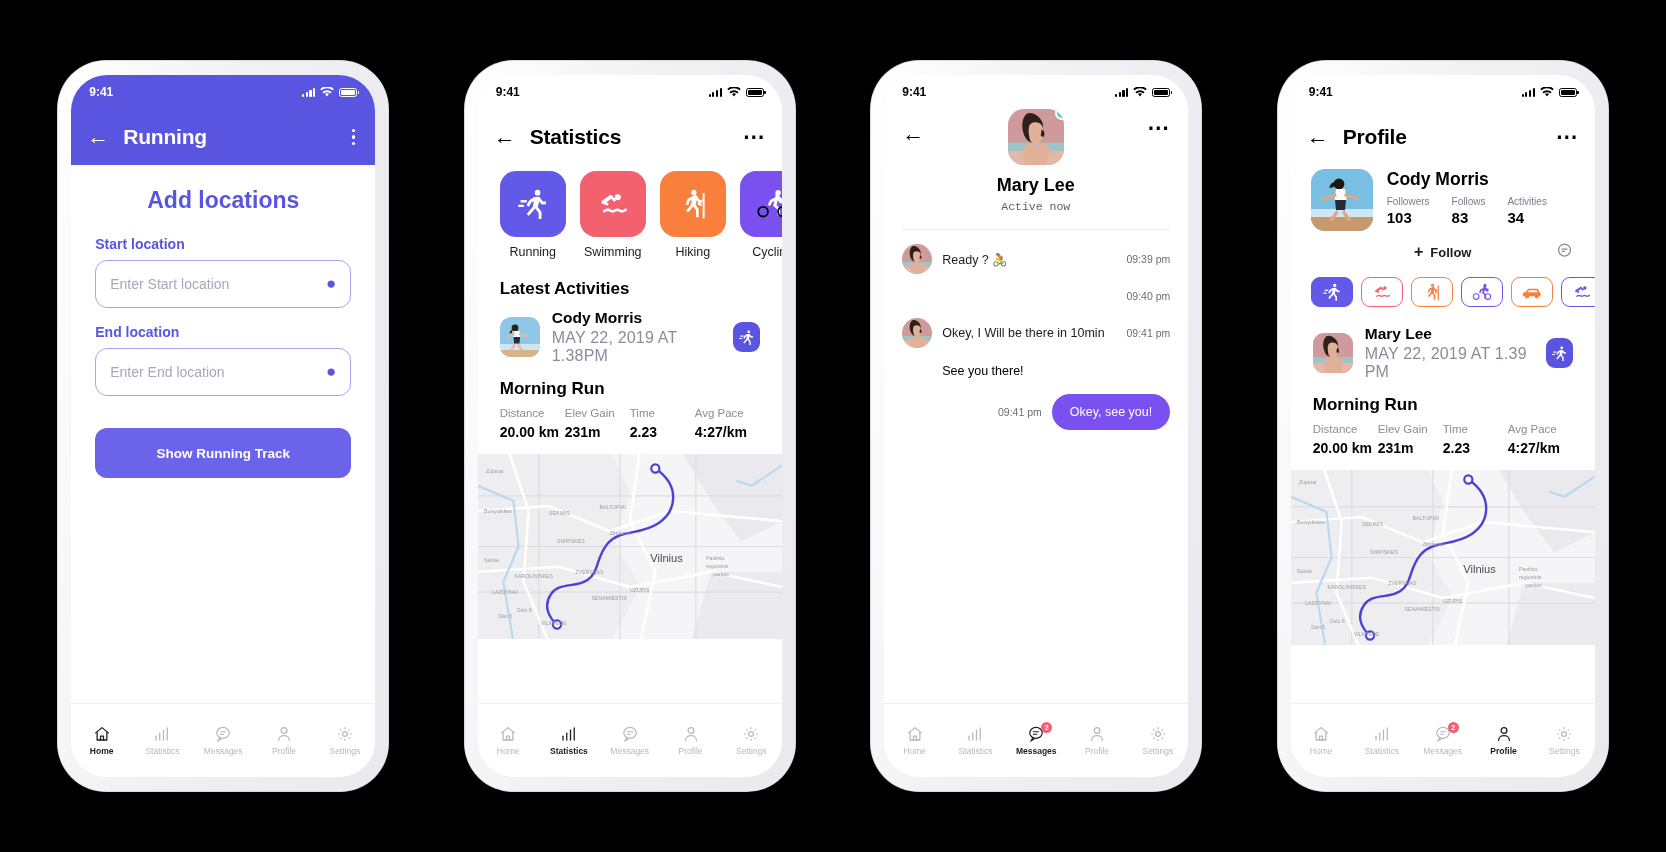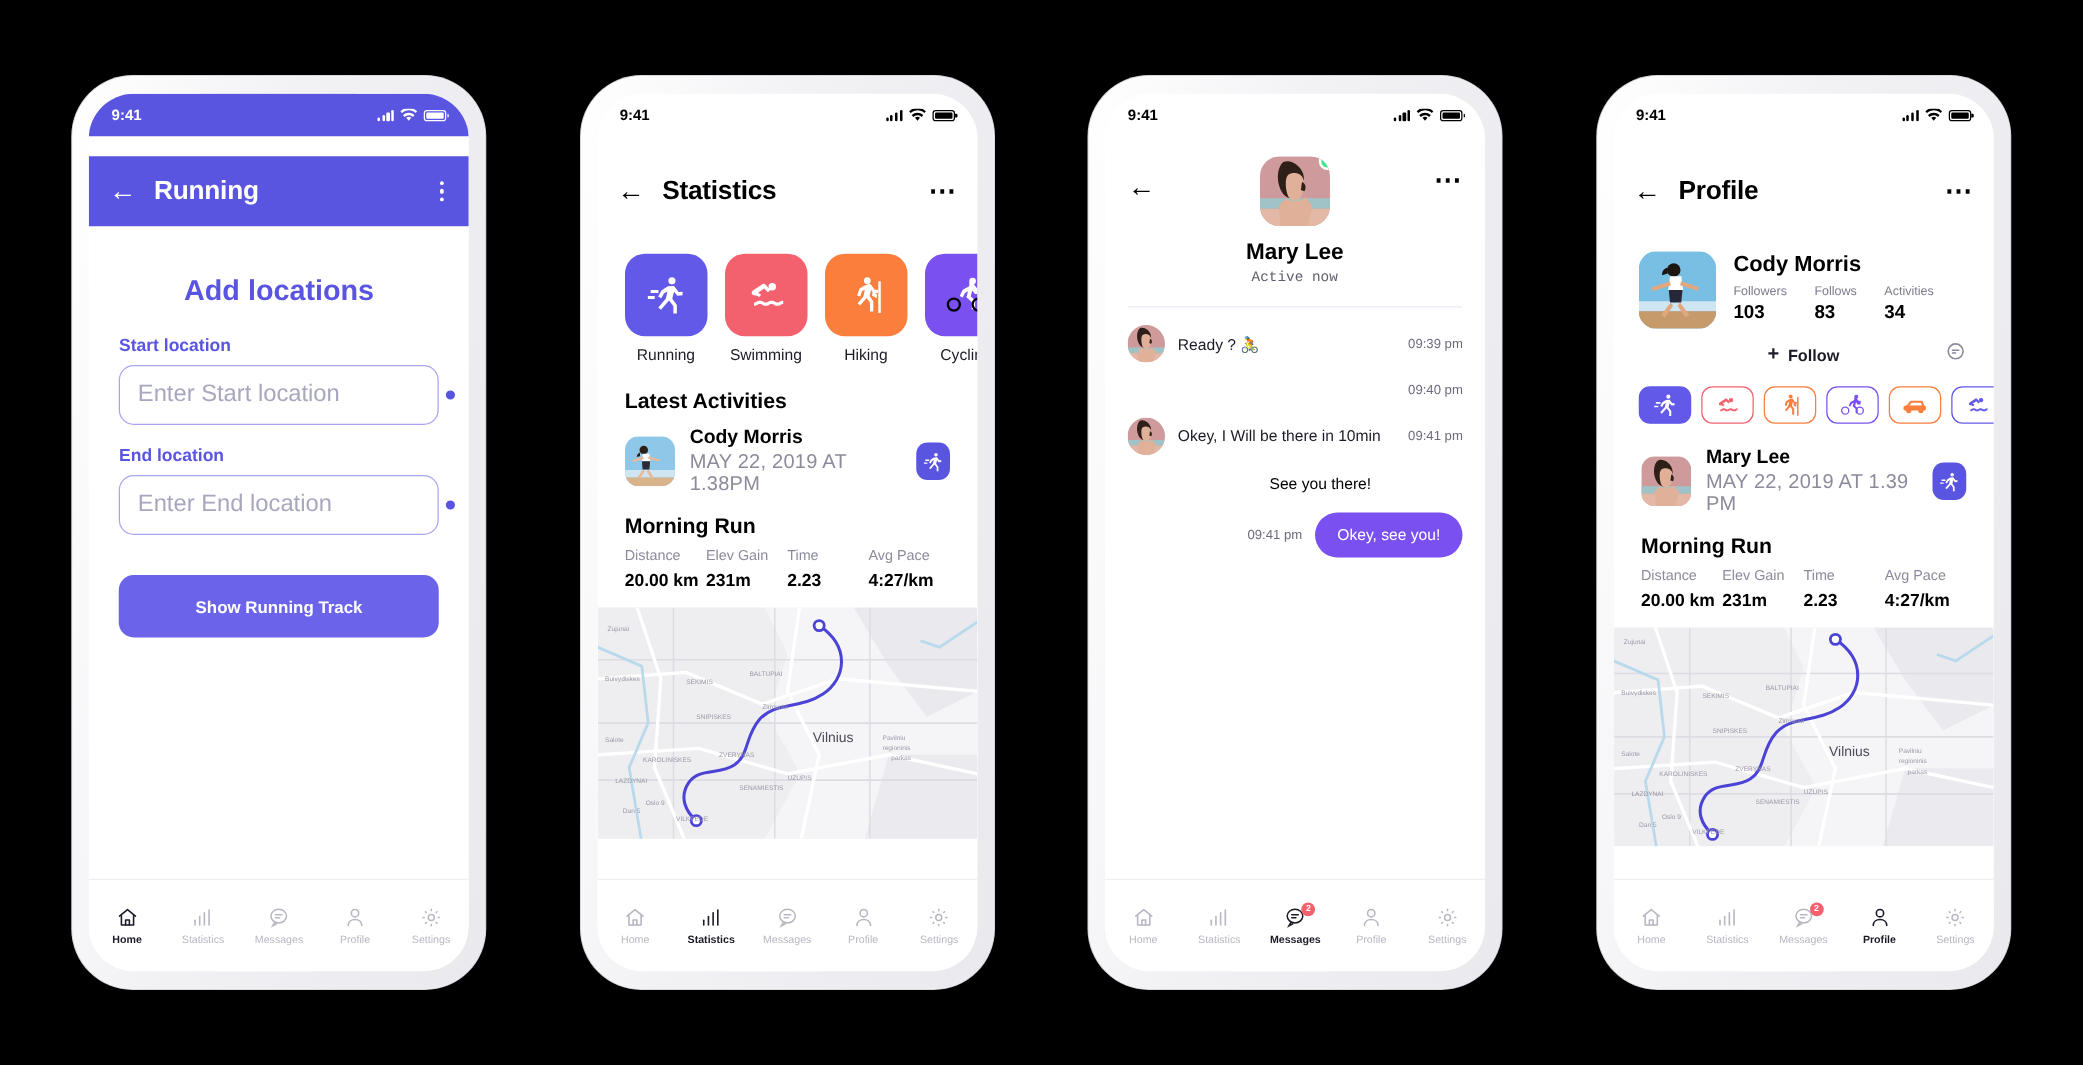--- a/index.html
+++ b/index.html
@@ -37,21 +37,20 @@
   }
   .screen {
     position: relative;
     z-index: 2;
     width: 100%; height: 100%;
     background: #fff;
     border-radius: 36px;
     overflow: hidden;
     display: flex;
     flex-direction: column;
-    gap: 16px;
   }
   .notch {
     position: absolute;
     top: 0; left: 50%; transform: translateX(-50%);
     width: 126px; height: 22px;
     background: inherit;
     border-bottom-left-radius: 14px;
     border-bottom-right-radius: 14px;
     z-index: 6;
   }
@@ -99,21 +98,21 @@
     text-align: center; color: #5a55e0;
     font-size: 23px; font-weight: bold; margin-bottom: 22px;
   }
   .fieldlabel { color:#5a55e0; font-size:14px; font-weight:600; margin-bottom:8px; }
   .inputbox {
     border:1.4px solid #a9a4f0; border-radius:12px;
     height:48px; display:flex; align-items:center;
     padding:0 14px; margin-bottom:16px; background:#fff;
   }
   .inputbox input {
-    flex:1; border:0; outline:0; font-size:19px;
+    flex:1; border:0; outline:0; font-size:14px;
     color:#3b82f6; font-family:inherit; background:transparent;
   }
   .inputbox input::placeholder { color:#a7a7bd; }
   .pin { color:#5a55e0; font-size:17px; }
   .primarybtn {
     margin-top: 16px;
     width:100%; height:50px; border:0; border-radius:12px;
     background:#6b63ea; color:#fff; font-size:13.5px; font-weight:bold;
     font-family:inherit; cursor:pointer;
   }
@@ -188,21 +187,21 @@
   .online {
     position:absolute; top:-3px; right:-5px;
     width:14px;height:14px;border-radius:50%;
     background:#3ce68b; border:2.5px solid #fff;
   }
   .chatname { font-size:18px;font-weight:bold;margin-top:10px; }
   .chatstatus { font-size:11.5px;color:#5f5f70;margin-top:4px;font-family:Liberation Mono, monospace; }
   .chathead .dots3 { margin-top:12px; }
   .divider { height:1px;background:#ebeaf6;margin:16px 18px 0; }
   .msgs { padding:14px 18px; display:flex; flex-direction:column; gap:16px; flex:1;}
-  .msg { display:flex; align-items:center; gap:10px;justify-content:center; }
+  .msg { display:flex; align-items:center; gap:10px; }
   .msg.out { justify-content:flex-end; }
   .mavatar { width:30px;height:30px;border-radius:50%;overflow:hidden;flex:0 0 auto; }
   .mavatar svg { width:100%;height:100%;display:block; }
   .mtext { font-size:12.5px; color:#1b1b28; }
   .mtime { font-size:10.5px; color:#6b6b7d; }
   .bubble {
     background:#7a51f0; color:#fff; border-radius:22px;
     padding:11px 18px; font-size:12.5px; max-width:215px;
   }
   .mright { margin-left:auto; }

